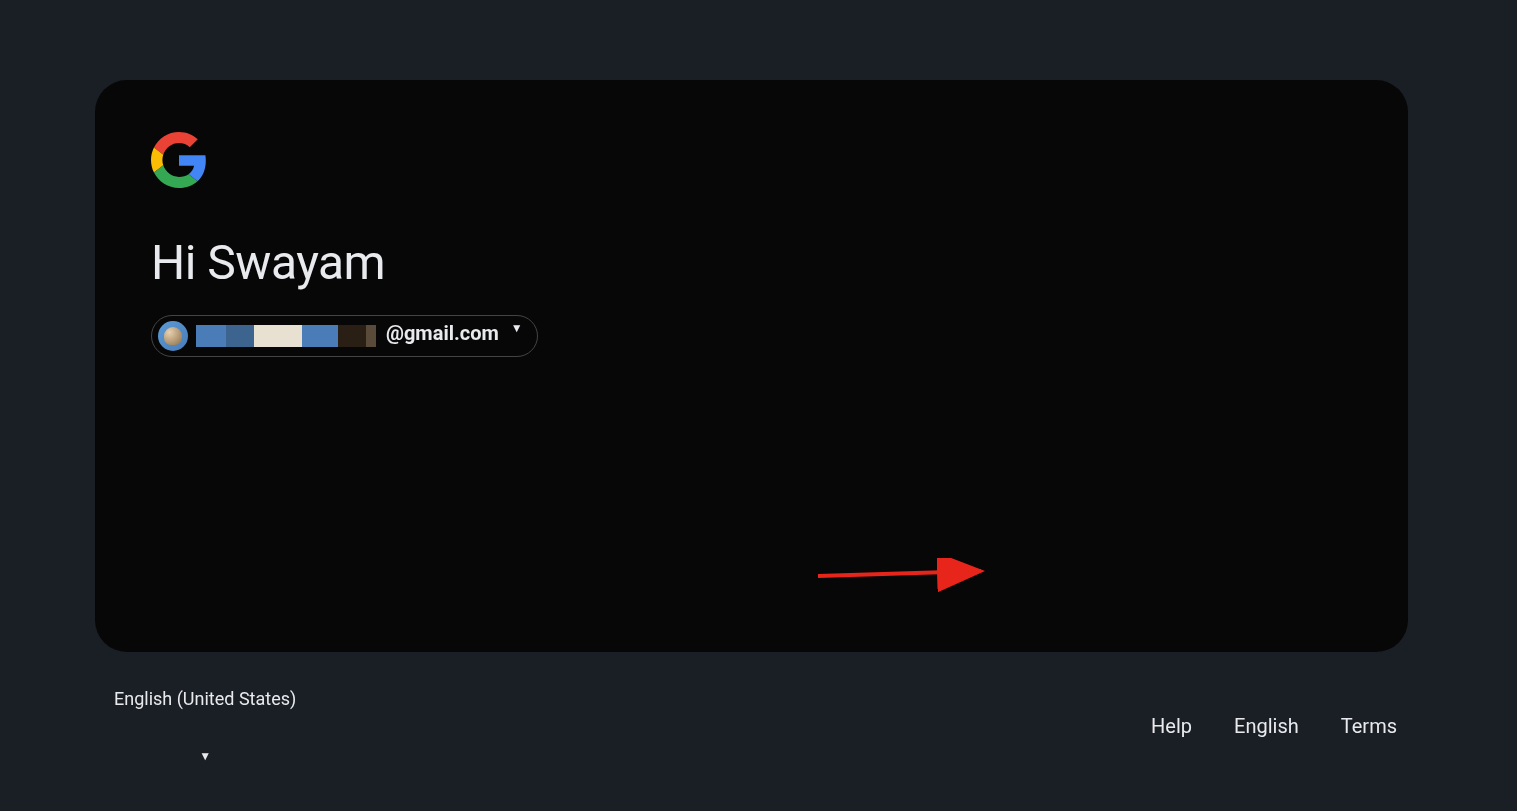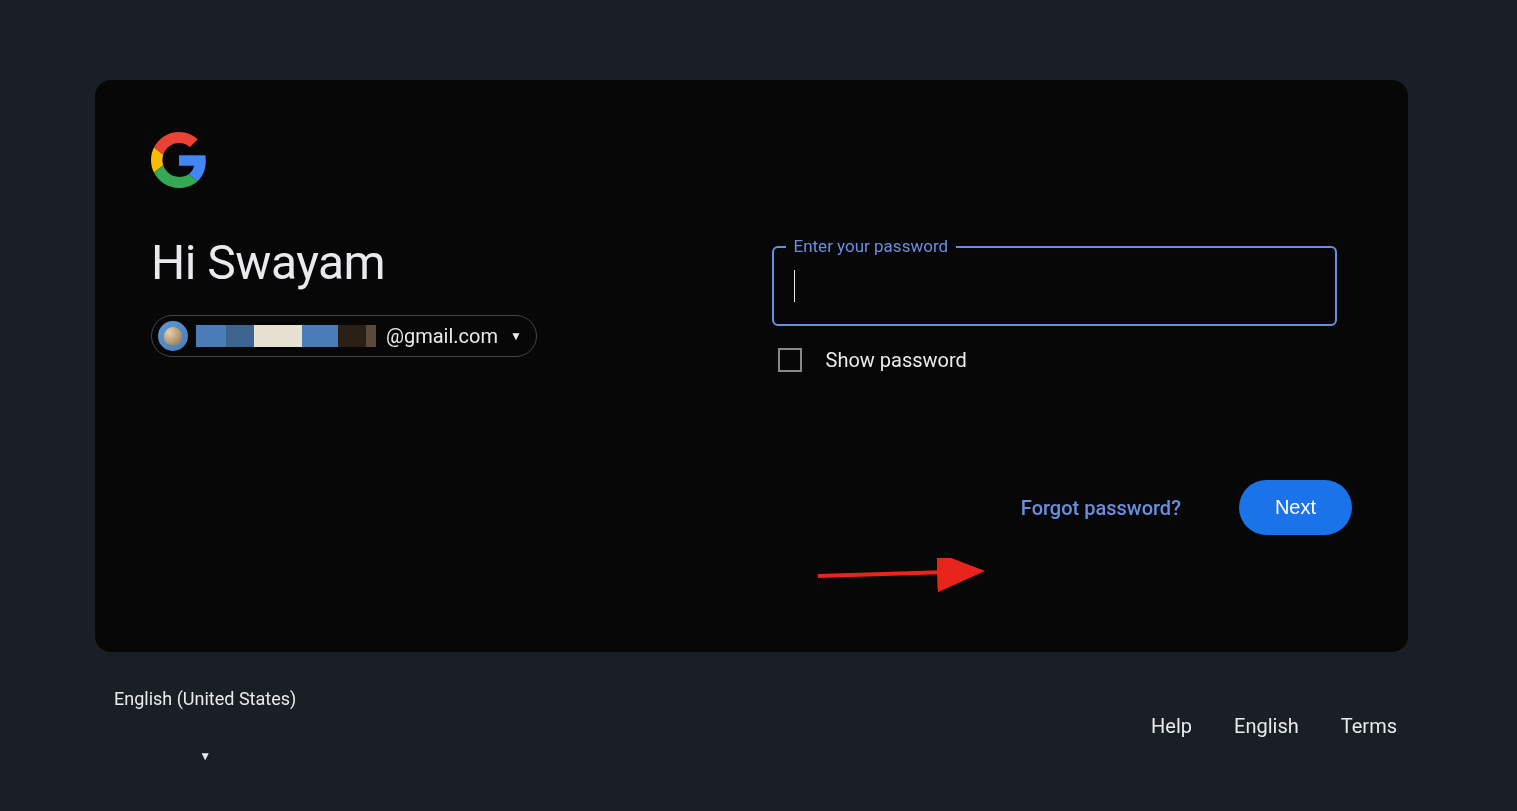--- a/index.html
+++ b/index.html
@@ -15,21 +15,21 @@
     overflow: hidden;
     position: relative;
   }
   .card {
     position: absolute;
     left: 95px;
     top: 80px;
     width: 1313px;
     height: 572px;
     background: #070707;
-    border-radius: 16px;
+    border-radius: 32px;
     padding: 52px 56px;
   }
   .google-logo {
     width: 56px;
     height: 56px;
     margin-bottom: 46px;
   }
   .content-row {
     display: flex;
     width: 100%;
@@ -43,26 +43,26 @@
   }
   .greeting {
     color: #e8eaed;
     font-size: 48px;
     font-weight: 400;
     margin-bottom: 24px;
     letter-spacing: -0.5px;
   }
   .account-chip {
     display: inline-flex;
-    align-items: center;
     border: 1px solid #444;
     border-radius: 22px;
     padding: 5px 14px 5px 6px;
     gap: 8px;
     cursor: pointer;
+    font-weight: bold;
   }
   .avatar {
     width: 30px;
     height: 30px;
     border-radius: 50%;
     background: linear-gradient(135deg, #5b9bd5 0%, #4a7cb8 100%);
     display: flex;
     align-items: center;
     justify-content: center;
     overflow: hidden;
@@ -237,35 +237,20 @@
           <span class="redact-block rb3"></span>
           <span class="redact-block rb4"></span>
           <span class="redact-block rb5"></span>
           <span class="redact-block rb6"></span>
         </div>
         <span class="email-domain">@gmail.com</span>
         <span class="chip-caret">▼</span>
       </div>
     </div>
 
-    <div class="right-col">
-      <div class="password-field-wrap">
-        <span class="password-label">Enter your password</span>
-        <input type="password" class="password-input" value="" style="">
-        <div class="password-cursor"></div>
-      </div>
-      <div class="show-password-row">
-        <div class="checkbox"></div>
-        <span class="show-password-label">Show password</span>
-      </div>
-      <div class="action-row">
-        <span class="forgot-link">Forgot password?</span>
-        <button class="next-btn">Next</button>
-      </div>
-    </div>
   </div>
 </div>
 
 <svg class="annotation-arrow" width="180" height="40">
   <defs>
     <marker id="ah" markerWidth="12" markerHeight="10" refX="11" refY="5" orient="auto">
       <polygon points="0 0, 12 5, 0 10" fill="#e8251b"></polygon>
     </marker>
   </defs>
   <line x1="2" y1="18" x2="165" y2="13" stroke="#e8251b" stroke-width="4" marker-end="url(#ah)"></line>

